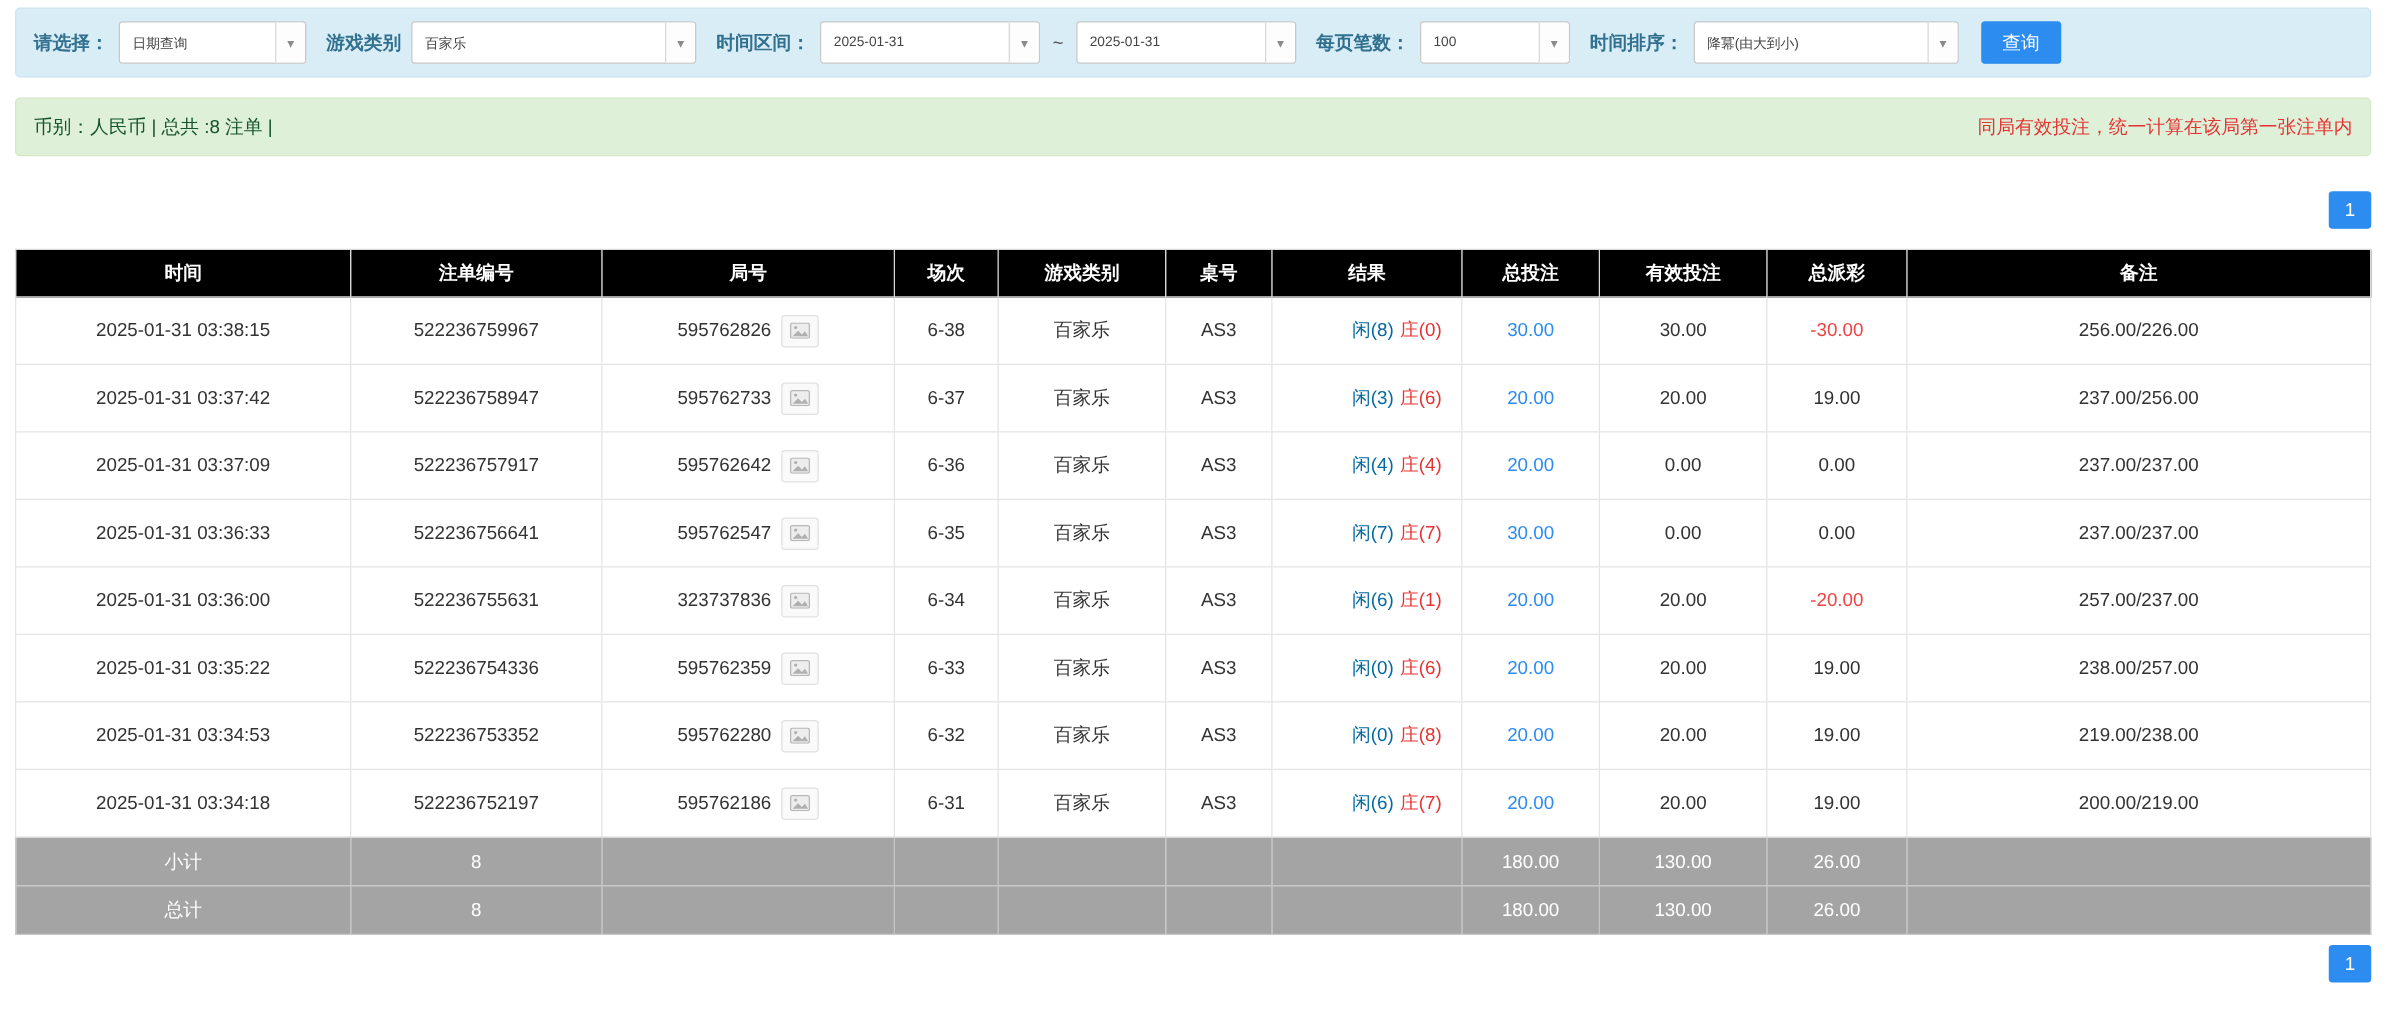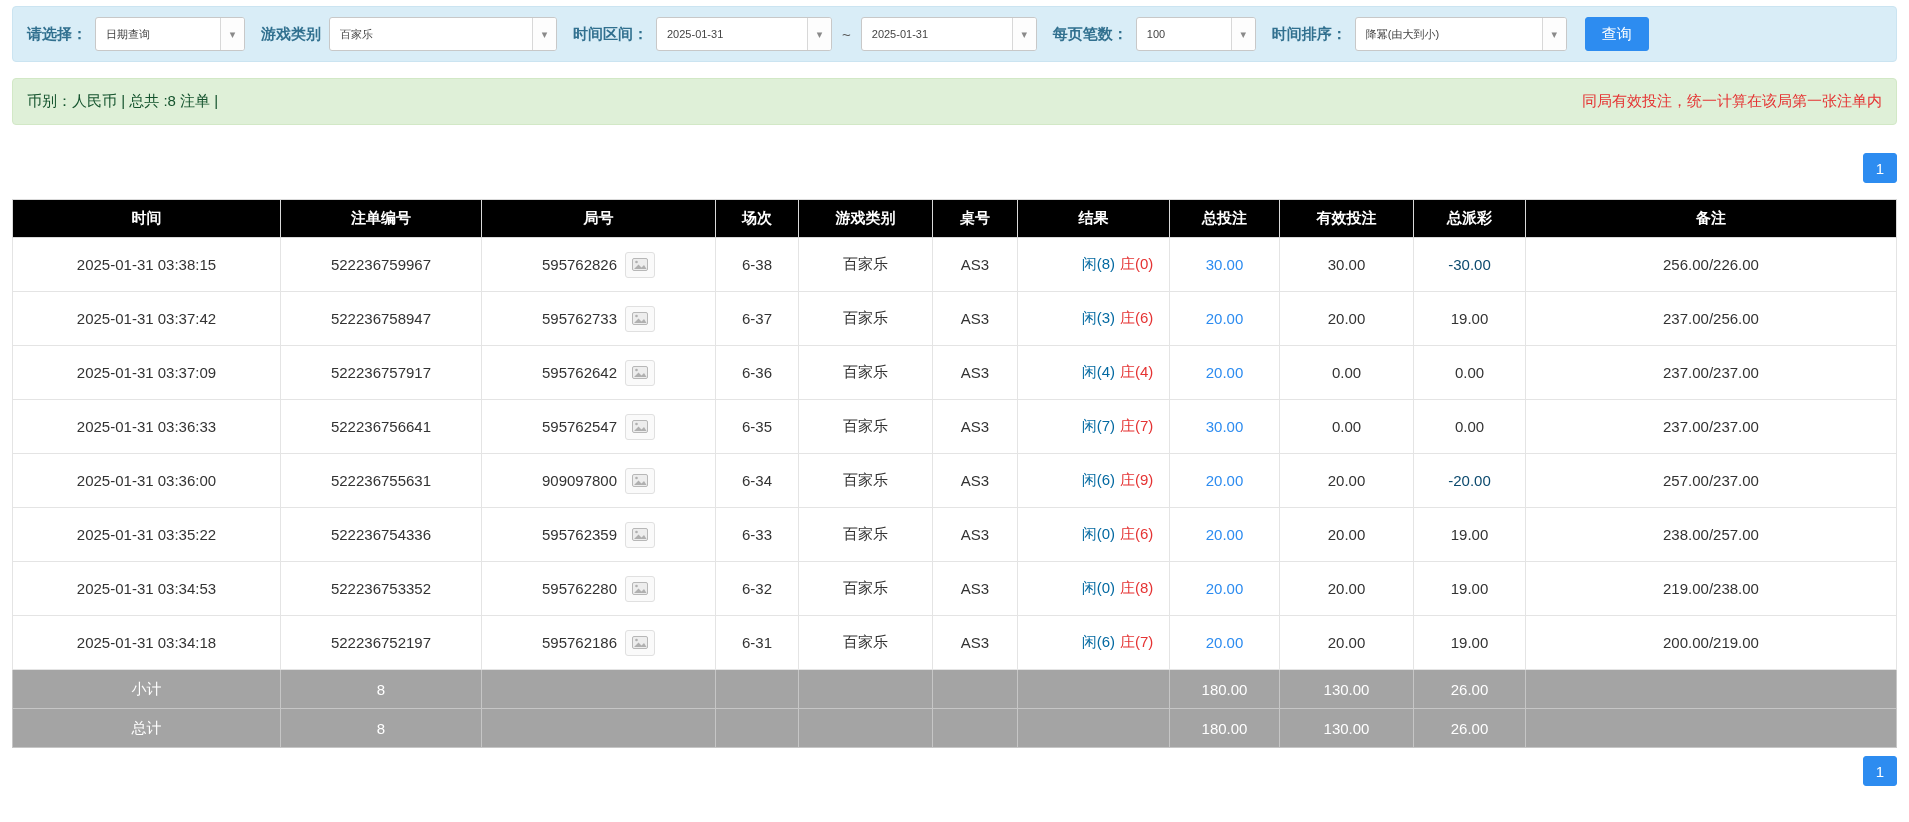--- a/index.html
+++ b/index.html
@@ -144,21 +144,21 @@
     overflow: hidden;
   }
   tfoot td {
     background: #a4a4a4;
     color: #fff;
     border: 1px solid #c6c6c6;
     height: 39px;
     text-align: center;
   }
   .bet-link { color: #2d8cf0; text-decoration: none; cursor: pointer; }
-  .neg { color: #0c4a6e; }
+  .neg { color: #ef4444; }
   .xian { color: #0369a1; padding-left: 48px; }
   .zhuang { color: #e53333; margin-left: 5px; }
   .round-cell-inner {
     display: inline-flex;
     align-items: center;
     justify-content: center;
     gap: 8px;
   }
   .img-btn {
     width: 30px;
@@ -367,35 +367,35 @@
     </td>
     <td>0.00</td>
     <td>0.00</td>
     <td>237.00/237.00</td>
   </tr>
         <tr>
     <td>2025-01-31 03:36:00</td>
     <td>522236755631</td>
     <td>
       <span class="round-cell-inner">
-        <span>909097800</span>
+        <span>323737836</span>
         <button class="img-btn">
           <svg width="16" height="13" viewBox="0 0 16 13">
             <rect x="0.5" y="0.5" width="15" height="12" rx="1.5" fill="#ededed" stroke="#b7b7b7"></rect>
             <circle cx="4.5" cy="4" r="1.3" fill="#b0b0b0"></circle>
             <path d="M2 11 L6.5 6.5 L9.5 9.5 L12 7 L14.5 11 Z" fill="#b0b0b0"></path>
           </svg>
         </button>
       </span>
     </td>
     <td>6-34</td>
     <td>百家乐</td>
     <td>AS3</td>
     <td>
-      <span class="xian">闲(6)</span><span class="zhuang">庄(9)</span>
+      <span class="xian">闲(6)</span><span class="zhuang">庄(1)</span>
     </td>
     <td>
       <a class="bet-link">20.00</a>
     </td>
     <td>20.00</td>
     <td class="neg">-20.00</td>
     <td>257.00/237.00</td>
   </tr>
         <tr>
     <td>2025-01-31 03:35:22</td>

